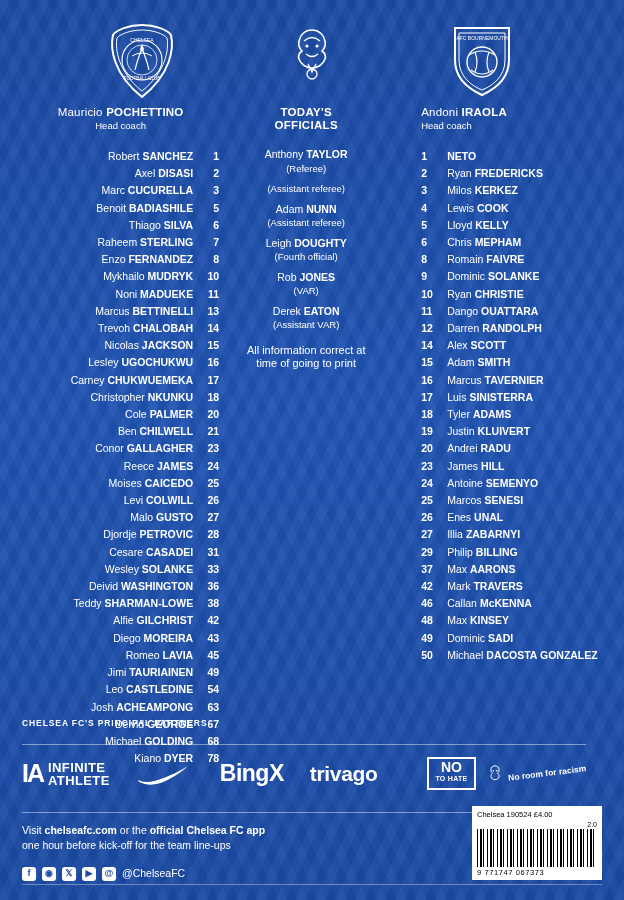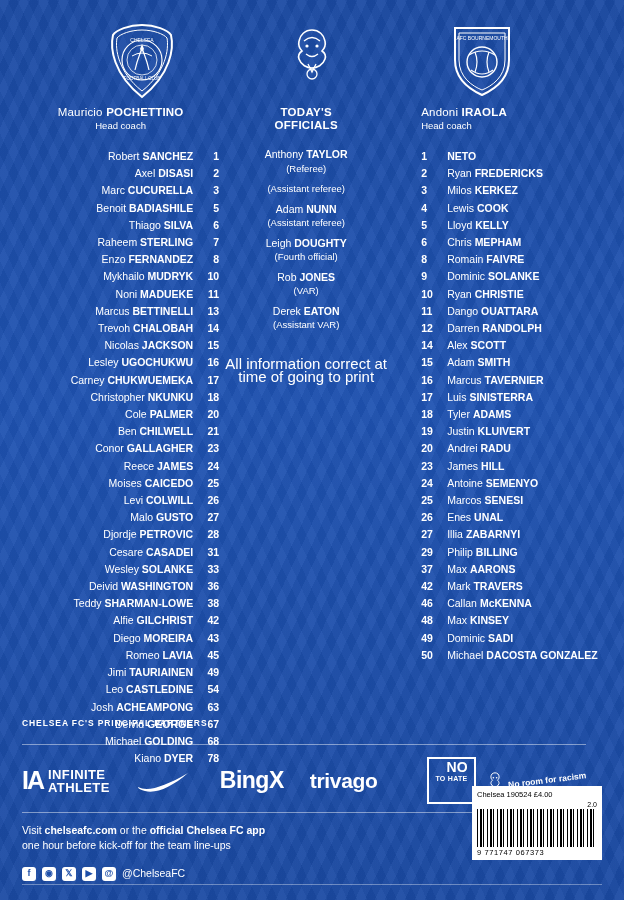--- a/index.html
+++ b/index.html
@@ -114,22 +114,22 @@
 
   
   .officials { width: 30%; text-align: center; }
   .official {
     margin-bottom: 7px;
     font-size: 10.5px;
     line-height: 13.5px;
   }
   .official .role { font-size: 9.5px; }
   .note {
-    margin-top: 25px;
-    font-size: 15px;
+    margin-top: 12px;
+    font-size: 11px;
     line-height: 13px;
   }
 
   
   .squad-right { width: 36%; padding-left: 28px; box-sizing: border-box;}
   .squad-right .row {
     display: flex;
     align-items: baseline;
     font-size: 10.5px;
     line-height: 17.2px;
@@ -193,22 +193,22 @@
   .bingx { font-size: 23px; font-weight: bold; letter-spacing: -.5px; }
   .trivago { font-size: 21px; font-weight: bold; letter-spacing: -.3px; }
 
   .partners-right {
     display: flex;
     align-items: center;
     gap: 10px;
   }
   .notohate {
     border: 2px solid #fff;
-    padding: 3px 6px 18px 6px;
-    text-align: right;
+    padding: 3px 6px 4px 6px;
+    text-align: center;
     line-height: 11px;
   }
   .notohate .big { font-size: 14px; font-weight: bold; display:block; }
   .notohate .small { font-size: 7px; font-weight: bold; display:block; letter-spacing: .3px;}
   .norfr {
     display: flex;
     align-items: center;
     gap: 4px;
   }
   .norfr .txt {
@@ -250,21 +250,21 @@
     position: absolute;
     left: 22px; right: 22px;
     top: 884px;
     border-top: 1px solid rgba(255,255,255,0.35);
   }
 
   
   .barcode-box {
     position: absolute;
     right: 22px;
-    top: 786px;
+    top: 806px;
     width: 130px;
     background: #fff;
     color: #000;
     padding: 4px 5px 3px 5px;
     box-sizing: border-box;
   }
   .barcode-label {
     font-size: 7.5px;
     margin-bottom: 2px;
     white-space: nowrap;

